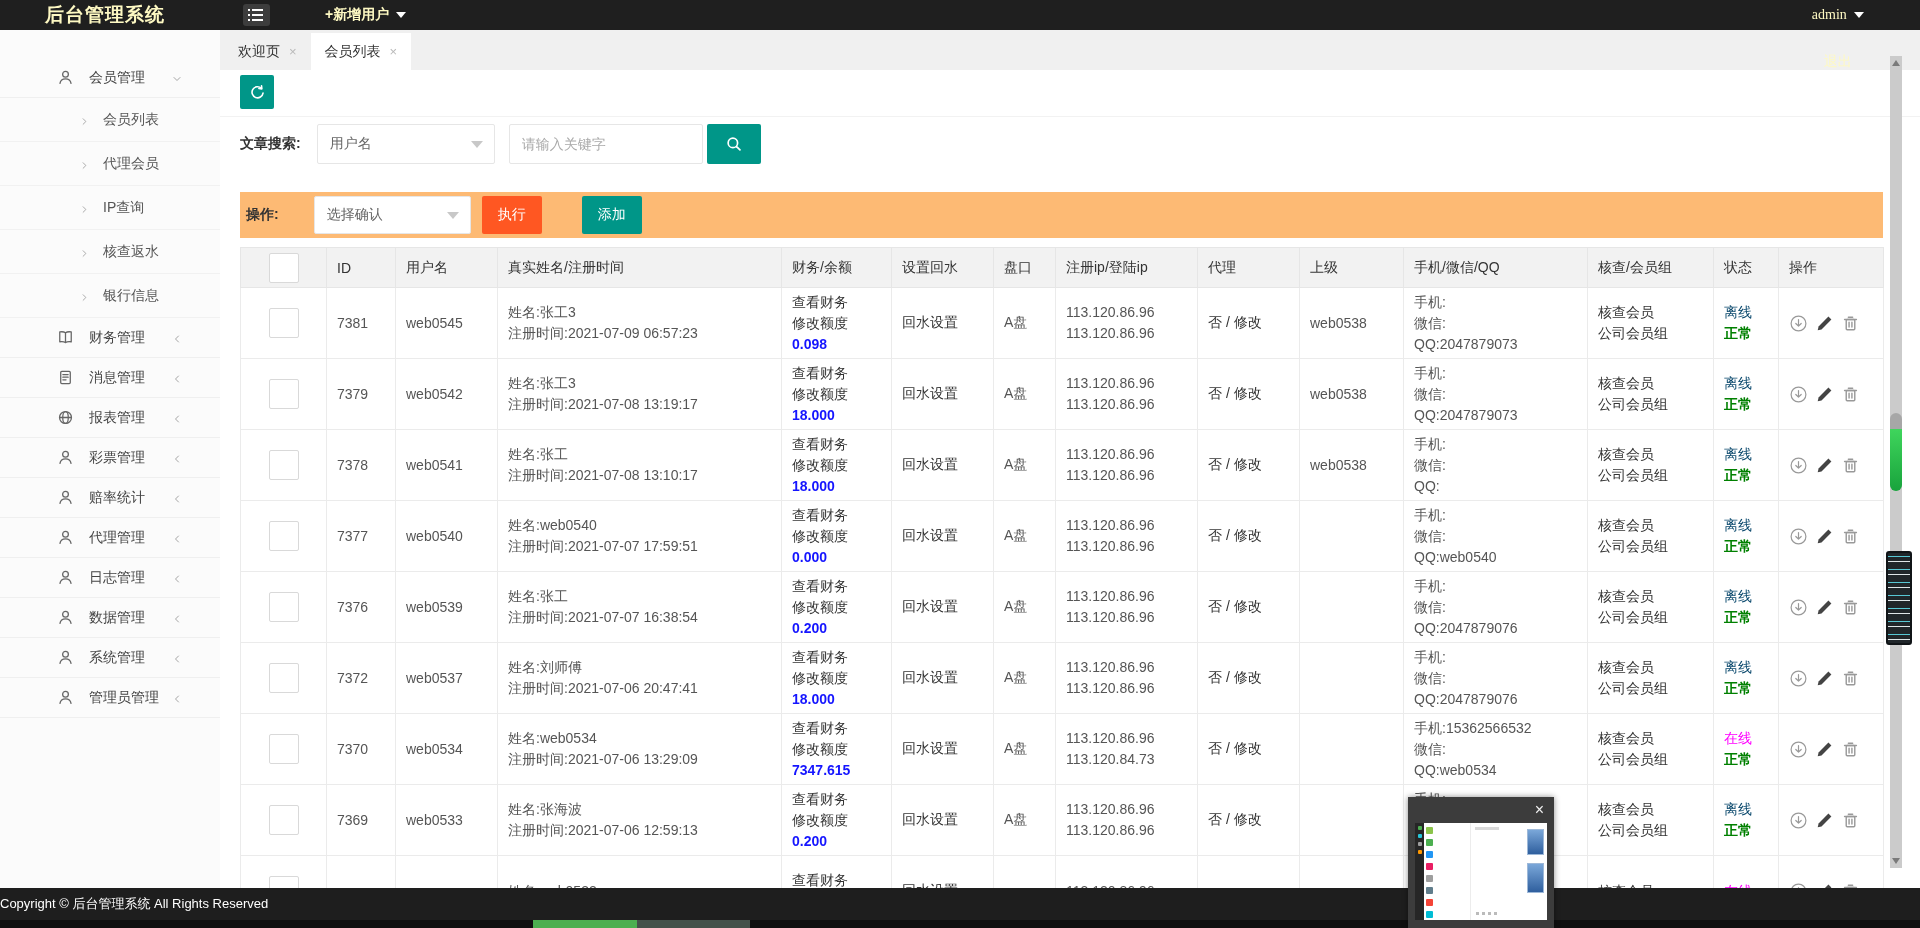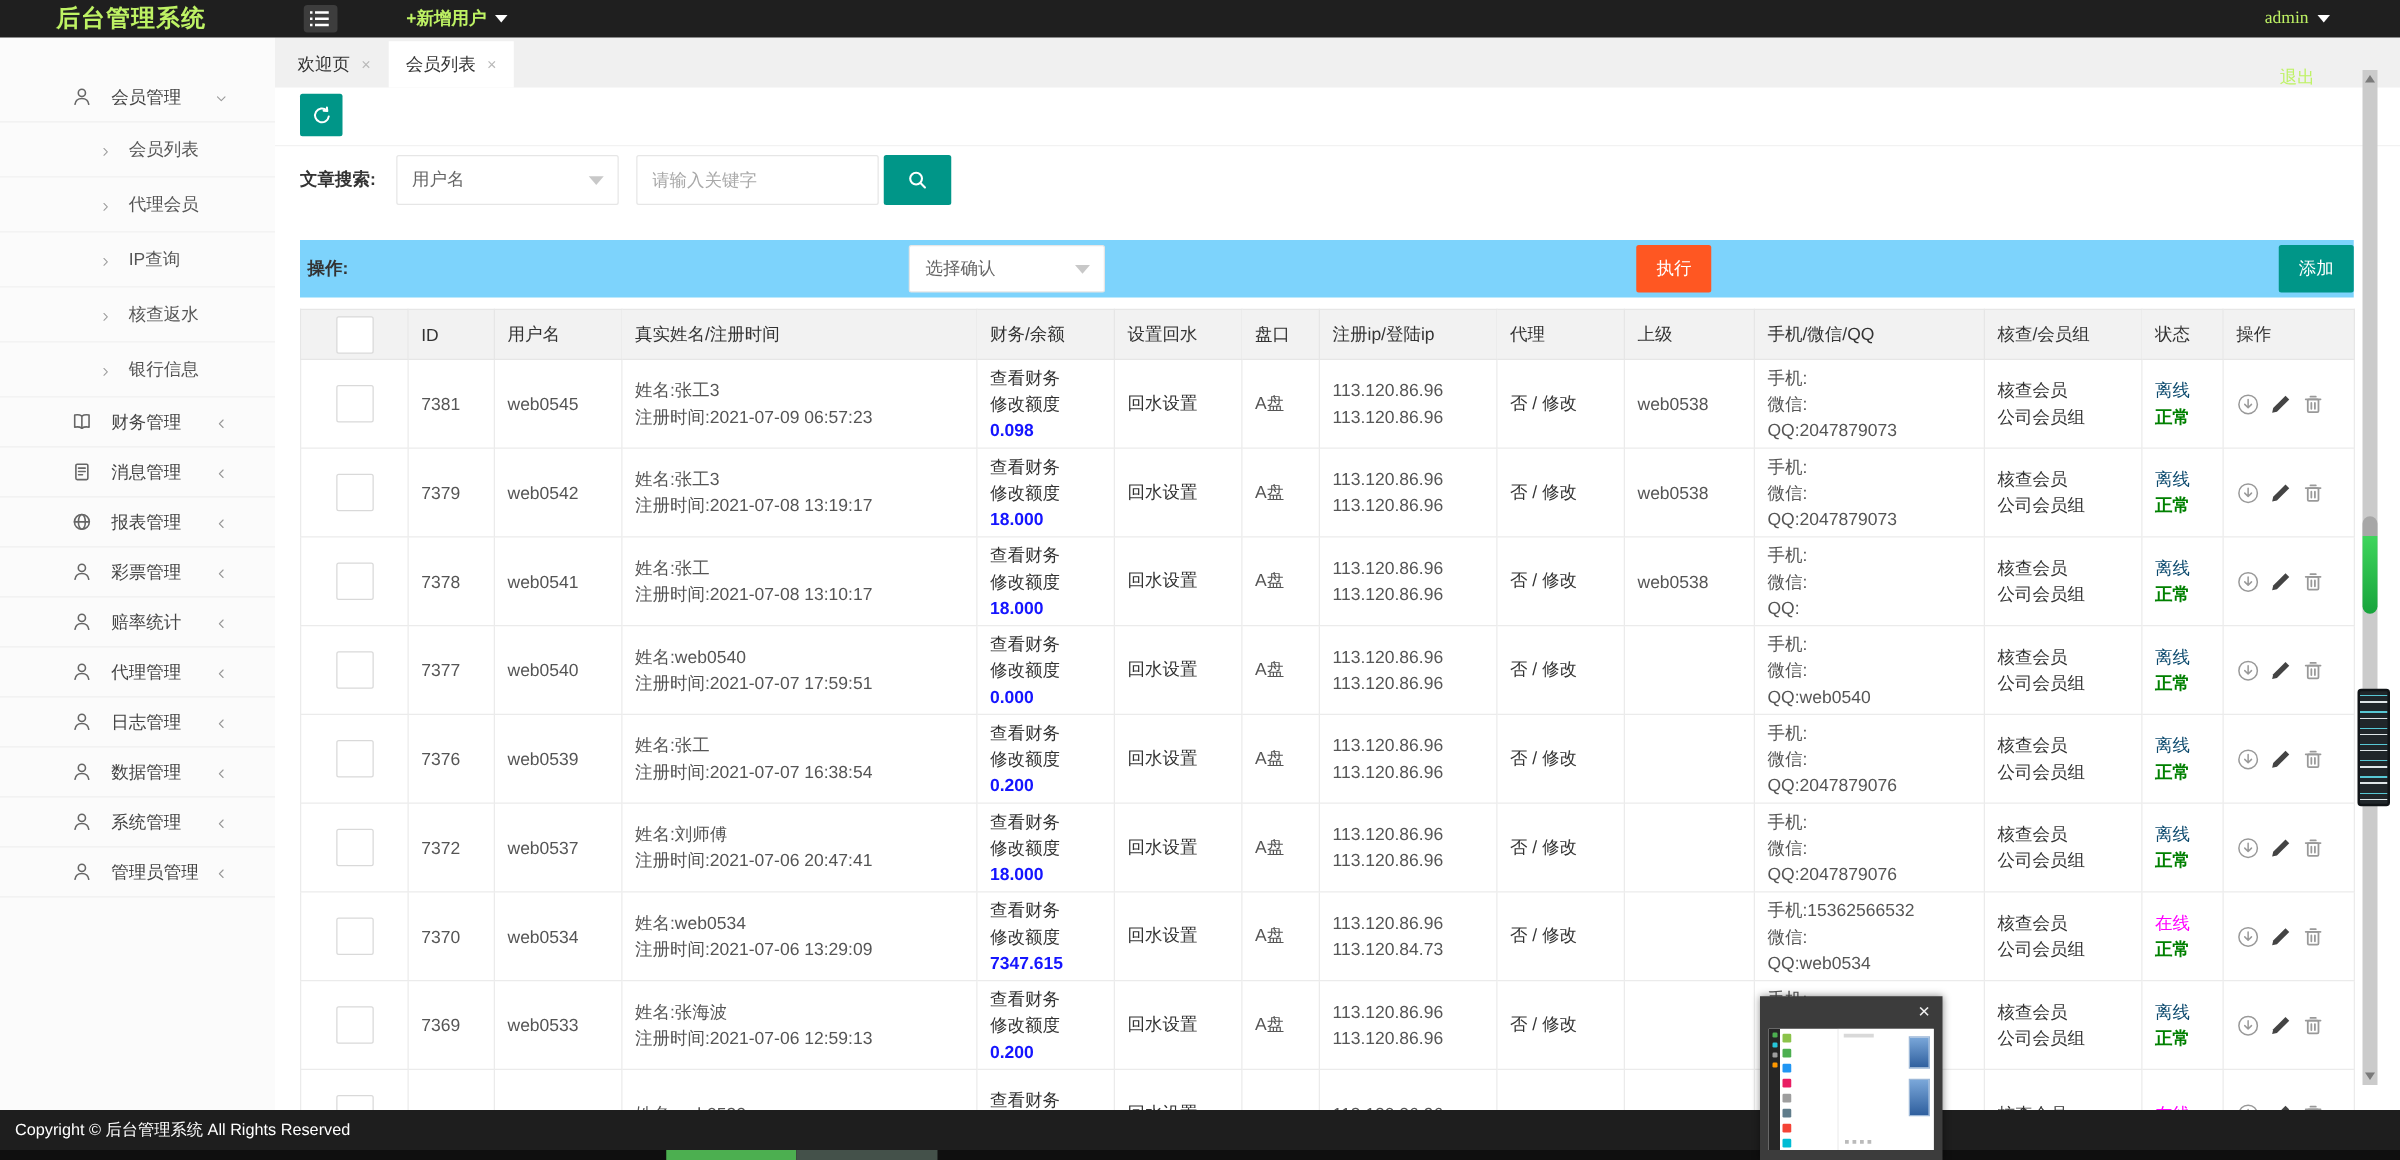--- a/index.html
+++ b/index.html
@@ -4,21 +4,21 @@
 <style>
   * { margin:0; padding:0; box-sizing:border-box; }
   html,body { width:1920px; height:928px; }
   body {
     position:relative; overflow:hidden; background:#fff;
     font-family:"Liberation Sans","DejaVu Sans",sans-serif; color:#333;
   }
   :root { --accent:#009688; --orange:#ff5722; --amount:#1515ff; --onpink:#ff00ff; --okgreen:#008000; }
 
   
-  .topbar { position:absolute; left:0; top:0; width:100%; height:30px; background:#1f1f1f; color:#bef264;
+  .topbar { position:absolute; left:0; top:0; width:100%; height:30px; background:#1f1f1f; color:#fef9c3;
             display:flex; align-items:center; z-index:45;gap:18px; }
   .brand { width:220px; padding-left:45px; font-size:19px; font-weight:bold; letter-spacing:1px; }
   .hamburger { width:27px; height:22px; background:#3d3d3d; border-radius:3px; margin-left:5px;
                display:flex; flex-direction:column; justify-content:center; gap:3px; padding:0 5px; cursor:pointer; }
   .hamburger .hrow { display:flex; align-items:center; gap:2px; }
   .hamburger .dot { width:2px; height:2px; background:#fff; }
   .hamburger .bar { width:11px; height:2px; background:#fff; }
   .adduser { margin-left:37px; font-size:14px; font-weight:bold; display:flex; align-items:center; gap:7px; cursor:pointer; }
   .caret-down { width:0; height:0; border-left:5px solid transparent; border-right:5px solid transparent; border-top:6px solid #fff; }
   .top-right { margin-left:auto; display:flex; align-items:center; gap:30px; padding-right:22px; font-size:14px;flex-direction:column; }
@@ -59,22 +59,22 @@
             display:flex; align-items:center; padding:0 12px; font-size:14px; color:#666; cursor:pointer; }
   .select .caret { position:absolute; right:11px; width:0; height:0;
                    border-left:6px solid transparent; border-right:6px solid transparent; border-top:7px solid #c8c8c8; }
   .text-input { width:194px; height:40px; border:1px solid #e6e6e6; border-radius:2px; margin-left:14px;
                 padding:0 12px; font-size:14px; color:#333; outline:none; }
   .text-input::placeholder { color:#a9a9a9; }
   .search-btn { width:54px; height:40px; margin-left:4px; background:var(--accent); border:none; border-radius:2px;
                 display:flex; align-items:center; justify-content:center; cursor:pointer; }
   .search-btn .icon { width:18px; height:18px; }
 
-  .ops-band { position:absolute; top:122px; left:20px; width:1643px; height:46px; background:#7dd3fc;
-              display:flex; align-items:center; padding-left:6px;justify-content:space-between; }
+  .ops-band { position:absolute; top:122px; left:20px; width:1643px; height:46px; background:#fdba74;
+              display:flex; align-items:center; padding-left:6px; }
   .ops-band .select { width:157px; height:38px; margin-left:35px; }
   .btn { height:38px; border:none; border-radius:2px; color:#fff; font-size:14px; padding:0 16px; cursor:pointer; }
   .btn-exec { background:var(--orange); margin-left:11px; }
   .btn-add  { background:var(--accent); margin-left:40px; }
 
   
   .table-wrap { position:absolute; top:177px; left:20px; width:1643px; }
   table { width:100%; border-collapse:collapse; table-layout:fixed; font-size:14px; color:#555; }
   thead th { height:40px; background:#f2f2f2; border:1px solid #e6e6e6; font-weight:normal; color:#333;
              text-align:left; padding:0 10px; overflow:hidden; white-space:nowrap; }
@@ -87,21 +87,21 @@
   .presence-on { color:var(--onpink); }
   .status-ok { color:var(--okgreen); font-weight:bold; }
   .link { color:#333; cursor:pointer; }
   .actions { display:flex; align-items:center; gap:7px; }
   .actions .icon { width:19px; height:19px; cursor:pointer; }
   .actions .icon svg { stroke:#999; }
   .actions .icon.fillicon svg { stroke:none; }
 
   
   .footer { position:absolute; left:0; top:888px; width:100%; height:32px; background:#1e1e1e; color:#fff;
-            font-size:13px; display:flex; align-items:center; padding-left:12px; z-index:40; }
+            font-size:13px; display:flex; align-items:center; z-index:40; }
   .bottom-strip { position:absolute; left:0; top:920px; width:100%; height:8px; background:#0f0f0f; z-index:40; }
   .bs-green { position:absolute; left:533px; top:0; width:104px; height:8px; background:#4caf50; }
   .bs-gray  { position:absolute; left:637px; top:0; width:113px; height:8px; background:#44514a; }
 
   
   .vscroll { position:absolute; left:1890px; top:56px; width:12px; height:812px; background:#cbcbcb; z-index:35; }
   .vs-arrow { position:absolute; left:0; width:12px; height:14px; display:flex; align-items:center; justify-content:center; }
   .vs-arrow.up { top:0; } .vs-arrow.down { bottom:0; }
   .tri-up { width:0; height:0; border-left:4px solid transparent; border-right:4px solid transparent; border-bottom:6px solid #7a7a7a; }
   .tri-dn { width:0; height:0; border-left:4px solid transparent; border-right:4px solid transparent; border-top:6px solid #7a7a7a; }

